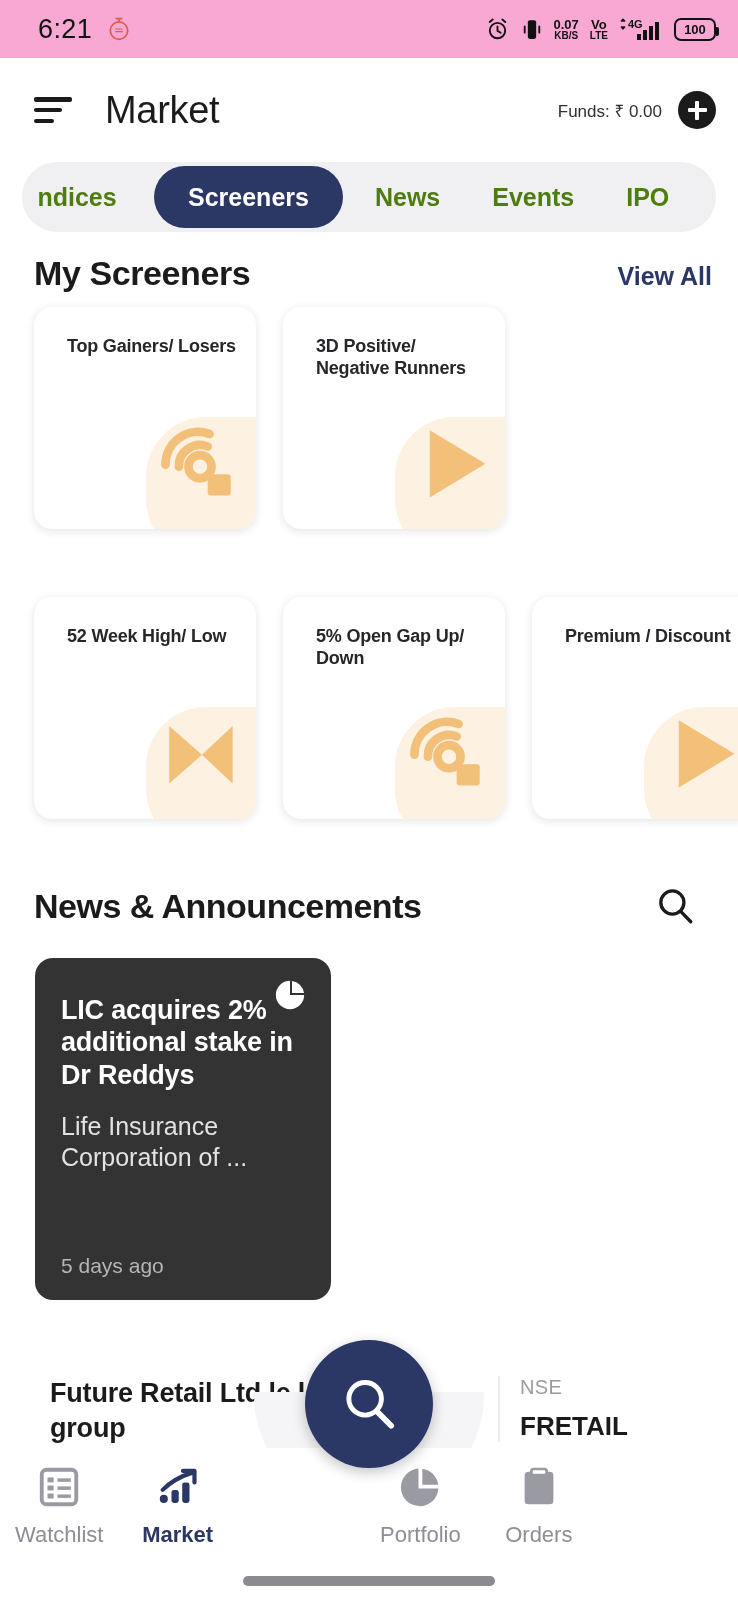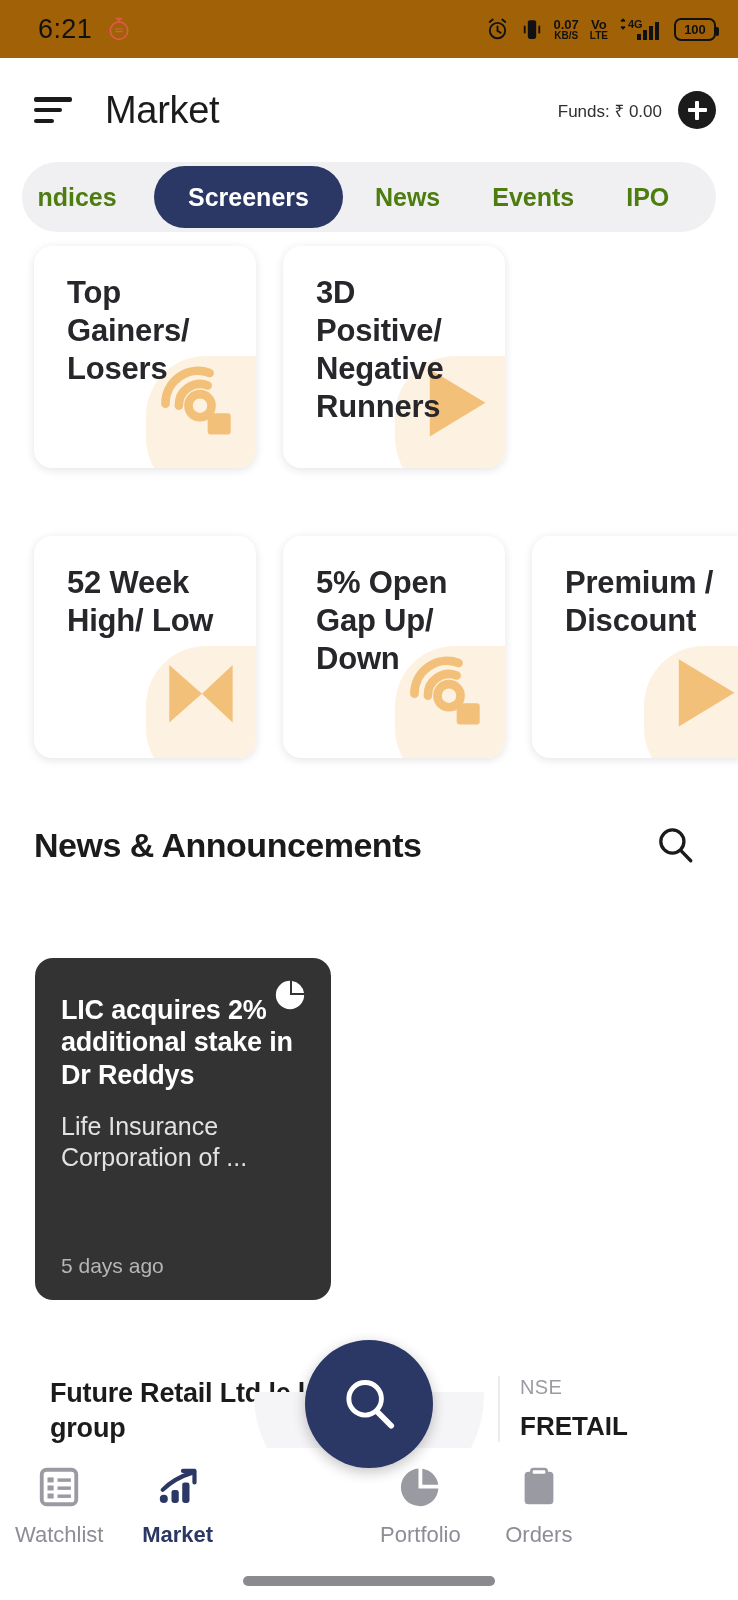--- a/index.html
+++ b/index.html
@@ -6,21 +6,21 @@
   html, body {
     width: 738px; height: 1600px;
     background: #ffffff;
     font-family: "Liberation Sans", sans-serif;
     overflow: hidden;
   }
   .phone { position: relative; width: 738px; height: 1600px; background:#fff; overflow:hidden; }
 
   
   .statusbar {
-    height: 58px; background: #a16207;
+    height: 58px; background: #f9a8d4;
     display: flex; align-items: center; justify-content: space-between;
     padding: 0 22px 0 38px;
   }
   .sb-left { display: flex; align-items: center; gap: 14px; }
   .sb-time { font-size: 27px; color: #111; letter-spacing: .4px; }
   .sb-right { display: flex; align-items: center; gap: 11px; }
   .sb-ico { display: inline-flex; align-items: center; justify-content: center; }
   .sb-text { font-size: 13px; line-height: 1.0; color:#111; font-weight: 700; text-align:center; }
   .sb-text .u { font-size: 10px; display:block; }
   .battery {
@@ -76,21 +76,21 @@
   .view-all { font-size: 25px; font-weight: 700; color:#2b3765; cursor:pointer; }
 
   
   .cards-row { display:flex; gap: 27px; padding: 0 0 0 34px; margin-top: 14px; }
   .scard {
     flex: 0 0 222px; height: 222px; background:#fff; border-radius: 18px;
     box-shadow: 0 2px 10px rgba(0,0,0,.11); position: relative; overflow: hidden;
     cursor: pointer;
   }
   .scard-title {
-    font-size: 31px; font-weight: 700; color:#26262b; line-height: 1.23;
+    font-size: 18px; font-weight: 700; color:#26262b; line-height: 1.23;
     padding: 28px 20px 0 33px; position: relative; z-index: 2; letter-spacing: -0.2px;
   }
   .blob { position:absolute; right: -22px; bottom: -30px; width: 132px; height: 142px; border-radius: 60px 0 60px 60px; }
   .blob.peach { background:#fdf1e1; }
   .blob.green { background:#e4f5e9; }
   .ico-art { position:absolute; right: 8px; bottom: 22px; width: 96px; height: 96px; z-index:1; }
 
   
   .news-head {
     display:flex; align-items:center; justify-content: space-between;
@@ -221,20 +221,24 @@
   <div class="tabs-wrap">
     <div class="tabs">
       <div class="tab cut">ndices</div>
       <div class="tab active">Screeners</div>
       <div class="tab plain">News</div>
       <div class="tab plain">Events</div>
       <div class="tab plain">IPO</div>
     </div>
   </div>
 
+  <div class="sec-head">
+    <div class="sec-title">My Screeners</div>
+    <div class="view-all">View All</div>
+  </div>
 
   <div class="cards-row">
     <div class="scard">
       <div class="scard-title">Top Gainers/ Losers</div>
       <div class="blob peach"></div>
       <svg class="ico-art" viewBox="0 0 100 100">
         <path d="M14 56a34 34 0 0 1 46-32" fill="none" stroke="#f3c07a" stroke-width="9" stroke-linecap="round"></path>
         <path d="M28 58a22 22 0 0 1 30-21" fill="none" stroke="#f3c07a" stroke-width="9" stroke-linecap="round"></path>
         <circle cx="50" cy="58" r="12" fill="none" stroke="#f3c07a" stroke-width="9"></circle>
         <rect x="58" y="66" width="24" height="22" rx="3" fill="#f3c07a"></rect>

